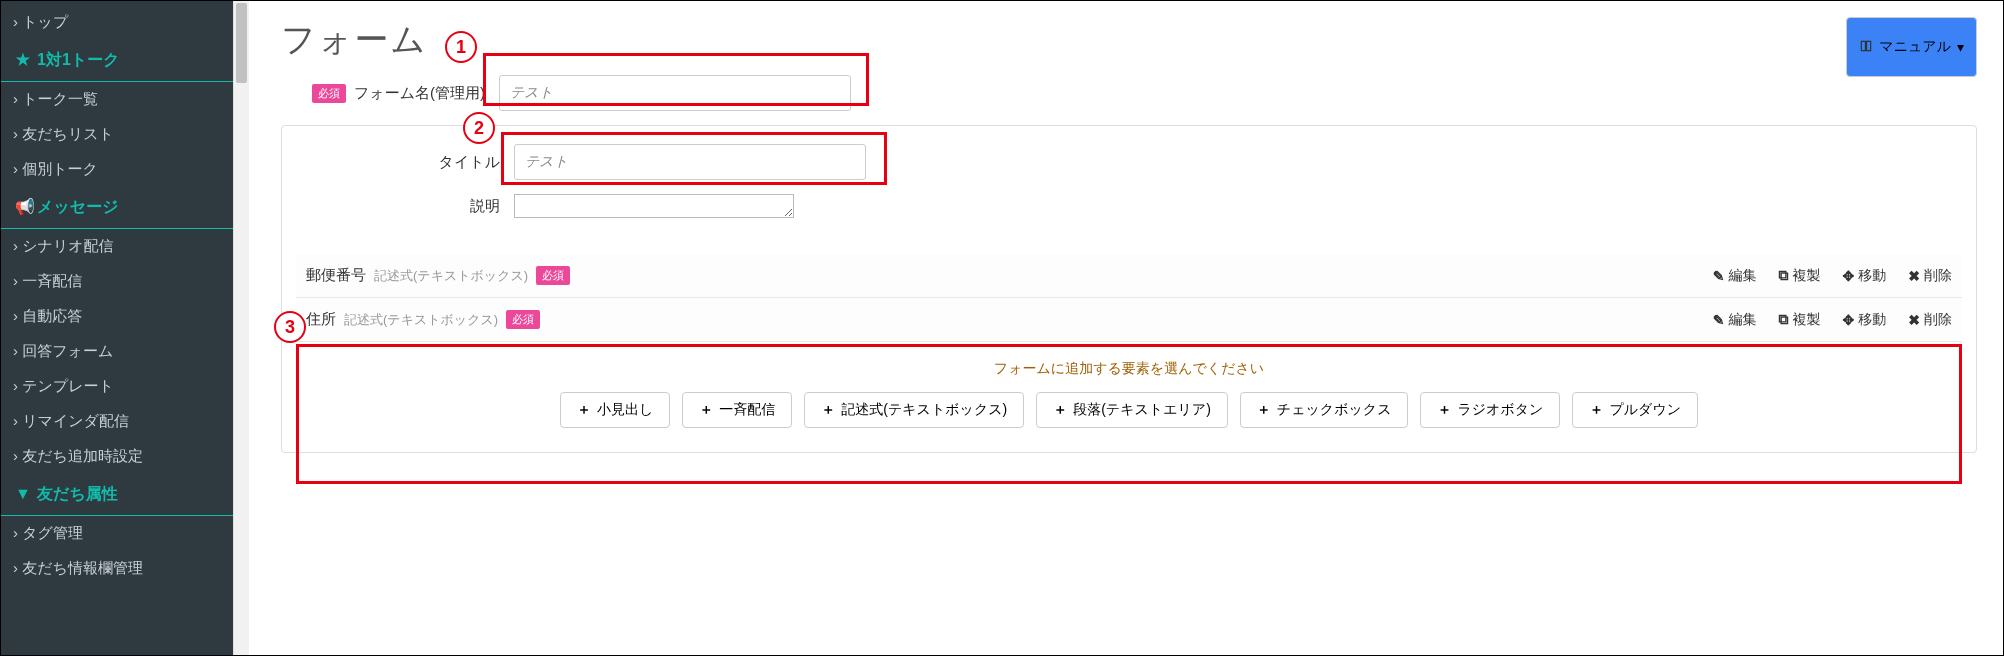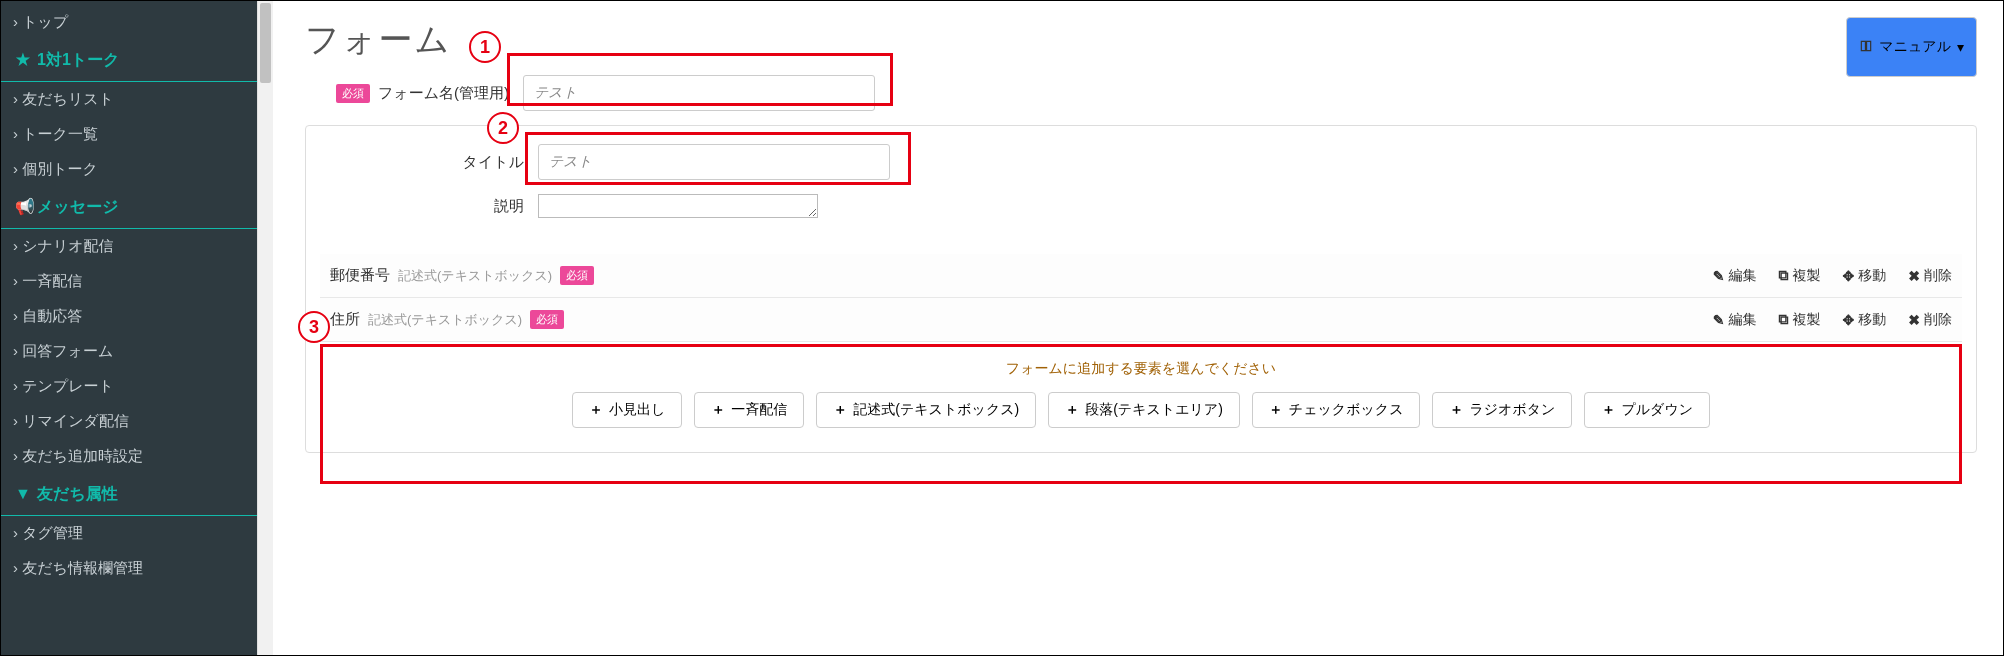--- a/index.html
+++ b/index.html
@@ -1,20 +1,20 @@
 <!DOCTYPE html>
 <html><head>
 <meta charset="utf-8">
 <style>
 * { box-sizing: border-box; margin: 0; padding: 0; }
 body { font-family: "Hiragino Kaku Gothic Pro", "Meiryo", sans-serif; font-size: 14px; color: #333; background: #fff; }
 .app { display: flex; min-height: 656px; border: 1px solid #000; }
 
 
-.sidebar { width: 256px; background: #2e3a40; color: #dce3e8; flex-shrink: 0; padding-top: 4px; }
+.sidebar { width: 232px; background: #2e3a40; color: #dce3e8; flex-shrink: 0; padding-top: 4px; }
 .sidebar-item { padding: 8px 14px 8px 18px; color: #c8d0d4; font-size: 15px; cursor: pointer; }
 .sidebar-item::before { content: "› "; color: #c8d0d4; font-size: 15px; margin-left: -6px; }
 .sidebar-header { padding: 10px 14px; color: #11baaa; font-size: 16px; font-weight: 600; border-bottom: 1px solid #11baaa; }
 .sidebar-header .hicon { color: #11baaa; margin-right: 6px; display: inline-block; width: 16px; text-align: center; }
 
 
 .scrolltrack { width: 16px; background: #f1f1f1; border-left: 1px solid #e0e0e0; position: relative; }
 .scrollthumb { position: absolute; top: 2px; left: 2px; right: 2px; height: 80px; background: #c1c1c1; border-radius: 2px; }
 
 
@@ -55,22 +55,22 @@
 <body>
 
 <div class="app">
 
   <div class="sidebar">
     <div class="sidebar-item">トップ</div>
 
     <div class="sidebar-header">
       <span class="hicon">★</span><span>1対1トーク</span>
     </div>
+    <div class="sidebar-item">トーク一覧</div>
     <div class="sidebar-item">友だちリスト</div>
-    <div class="sidebar-item">トーク一覧</div>
     <div class="sidebar-item">個別トーク</div>
 
     <div class="sidebar-header">
       <span class="hicon">📢</span><span>メッセージ</span>
     </div>
     <div class="sidebar-item">シナリオ配信</div>
     <div class="sidebar-item">一斉配信</div>
     <div class="sidebar-item">自動応答</div>
     <div class="sidebar-item">回答フォーム</div>
     <div class="sidebar-item">テンプレート</div>

